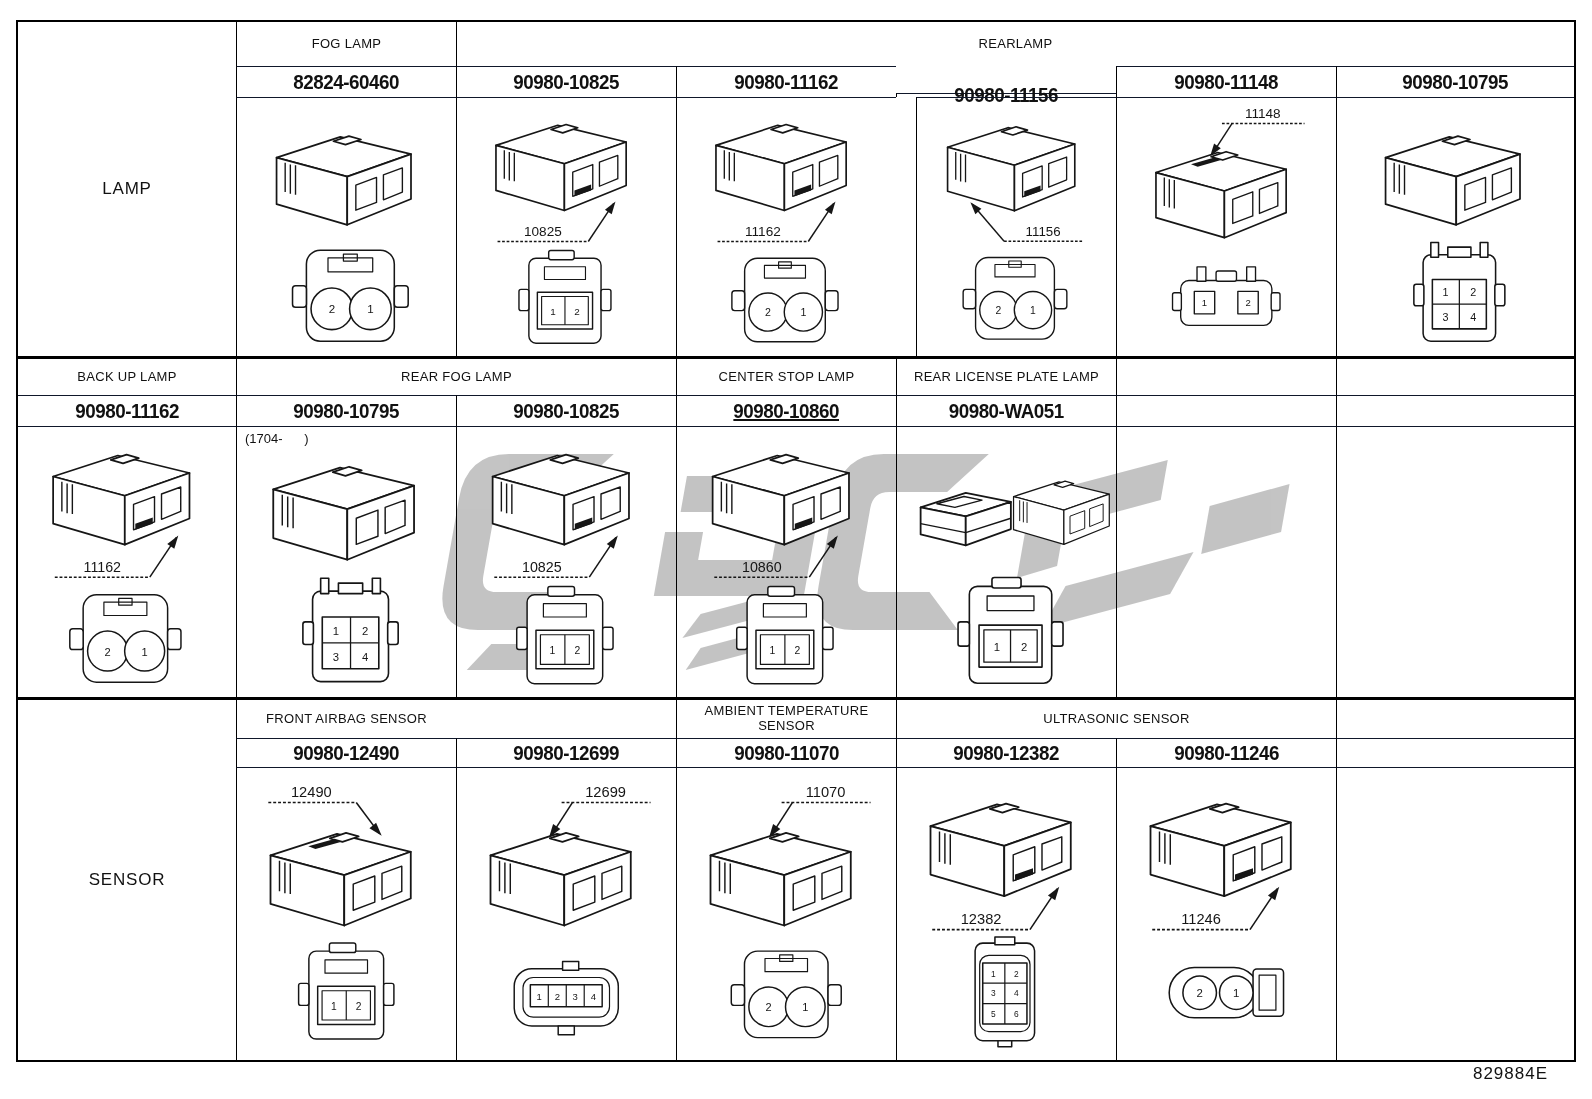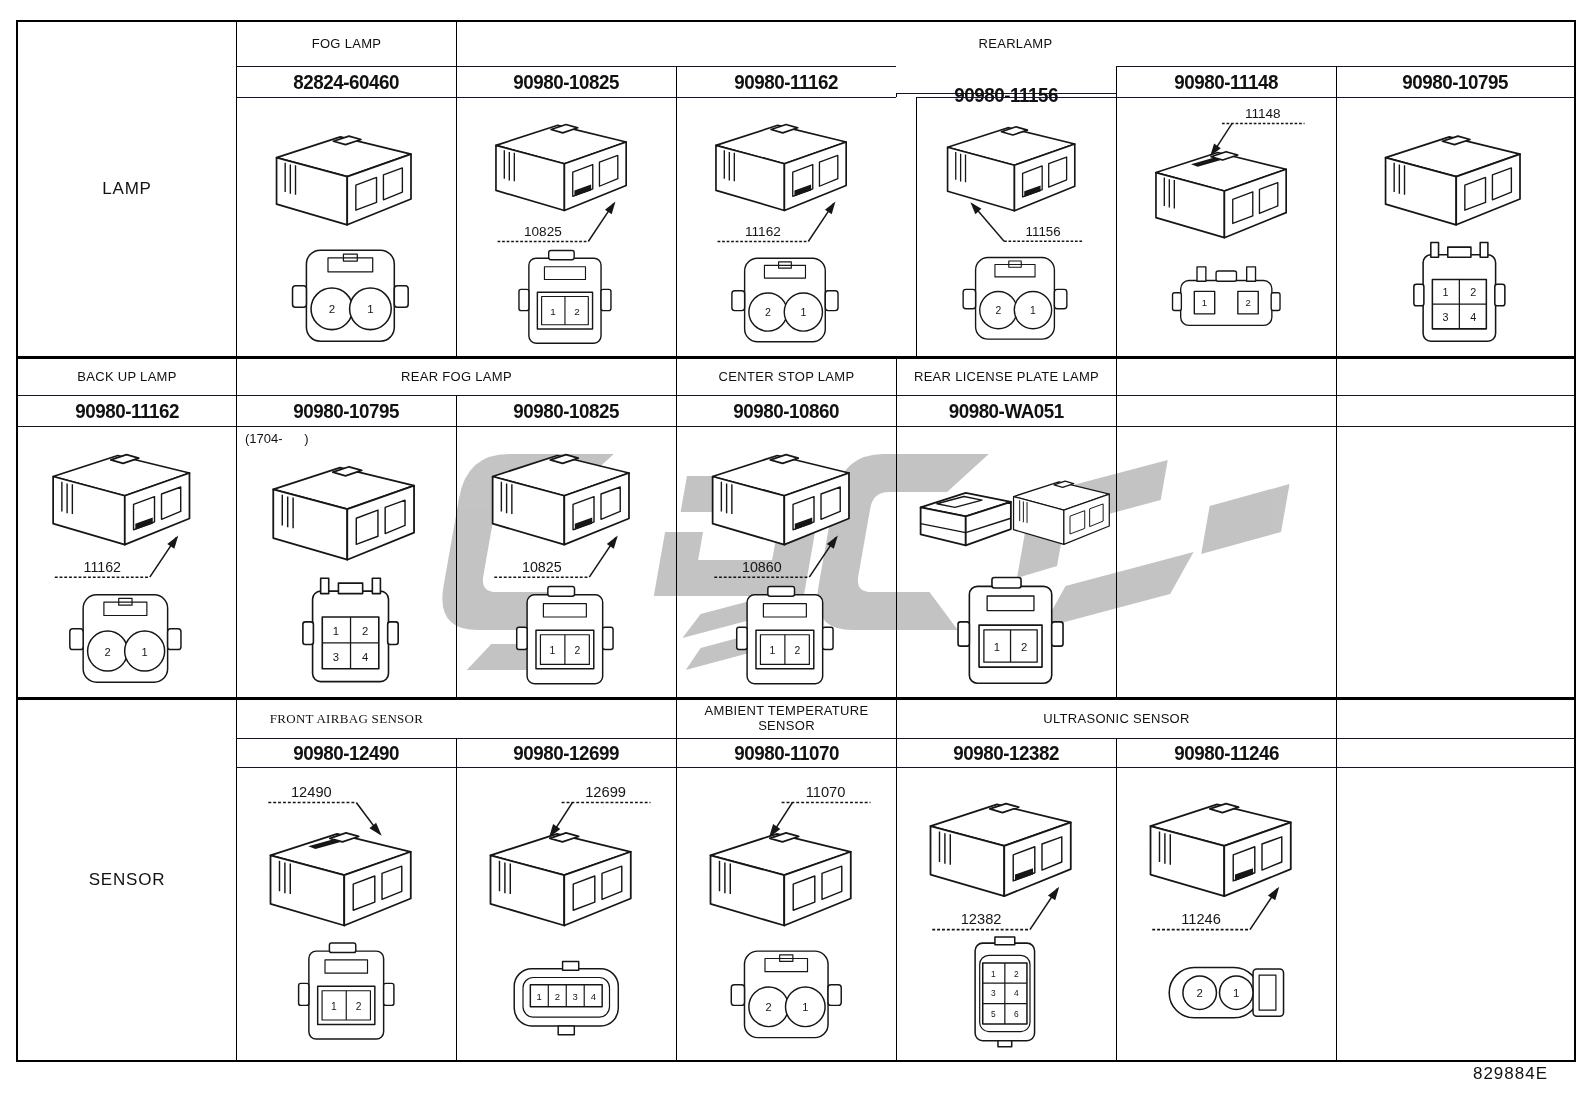--- a/index.html
+++ b/index.html
@@ -365,21 +365,21 @@
     <rect class="ln-thin" x="56" y="28" width="58" height="18" fill="#fff"></rect>
     <rect class="ln" x="46" y="64" width="78" height="52"></rect>
     <rect class="ln-thin" x="52" y="70" width="66" height="40" fill="#fff"></rect>
     <line class="ln-thin" x1="85" y1="70" x2="85" y2="110"></line>
     <text x="68" y="96" text-anchor="middle" font-size="14">1</text>
     <text x="102" y="96" text-anchor="middle" font-size="14">2</text>
               </g>
             </g>
           </svg>
         </div>
-        <div class="pcell bt bl" style="grid-area: 2 / 4;">
+        <div class="pcell bt bl" style="grid-area: 2 / 4; text-decoration: underline;">
           <span>90980-10860</span>
         </div>
         <div class="dcell bt bl" style="grid-area: 3 / 4;">
           <svg viewBox="0 0 220 280" preserveAspectRatio="xMidYMid meet">
             <g transform="translate(12,4) scale(0.92)">
               <g>
                 <path class="ln" d="M22,50 L96,26 L178,46 L104,72 Z"></path>
                 <path class="ln" d="M22,50 L104,72 L104,128 L22,104 Z"></path>
                 <path class="ln" d="M104,72 L178,46 L178,98 L104,128 Z"></path>
                 <path class="ln" d="M88,31 L106,25 L120,29 L102,35 Z"></path>
@@ -452,21 +452,21 @@
           <span></span>
         </div>
         <div class="dcell bt bl" style="grid-area: 3 / 6;"></div>
         <div class="pcell bt bl" style="grid-area: 2 / 7;">
           <span></span>
         </div>
         <div class="dcell bt bl" style="grid-area: 3 / 7;"></div>
       </div>
       <div class="section" style="grid-template-rows: 38px 29px 293px;">
         <div class="rowlabel" style="grid-area: 1 / 1 / span 3;">SENSOR</div>
-        <div class="hcell bl" style="grid-area: 1 / 2 / auto / span 1; font-family: Liberation Serif, serif;">FRONT AIRBAG SENSOR</div>
+        <div class="hcell bl" style="grid-area: 1 / 2 / auto / span 1;">FRONT AIRBAG SENSOR</div>
         <div class="hcell bl" style="grid-area: 1 / 5 / auto / span 2;">ULTRASONIC SENSOR</div>
         <div class="hcell bl" style="grid-area: 1 / 4 / auto / span 1;">AMBIENT TEMPERATURE SENSOR</div>
         <div class="hcell bl" style="grid-area: 1 / 7 / auto / span 1;"></div>
         <div class="pcell bt bl" style="grid-area: 2 / 2;">
           <span>90980-12490</span>
         </div>
         <div class="dcell bt bl" style="grid-area: 3 / 2;">
           <svg viewBox="0 0 220 280" preserveAspectRatio="xMidYMid meet">
             <g transform="translate(12,34) scale(0.92)">
               <g>

